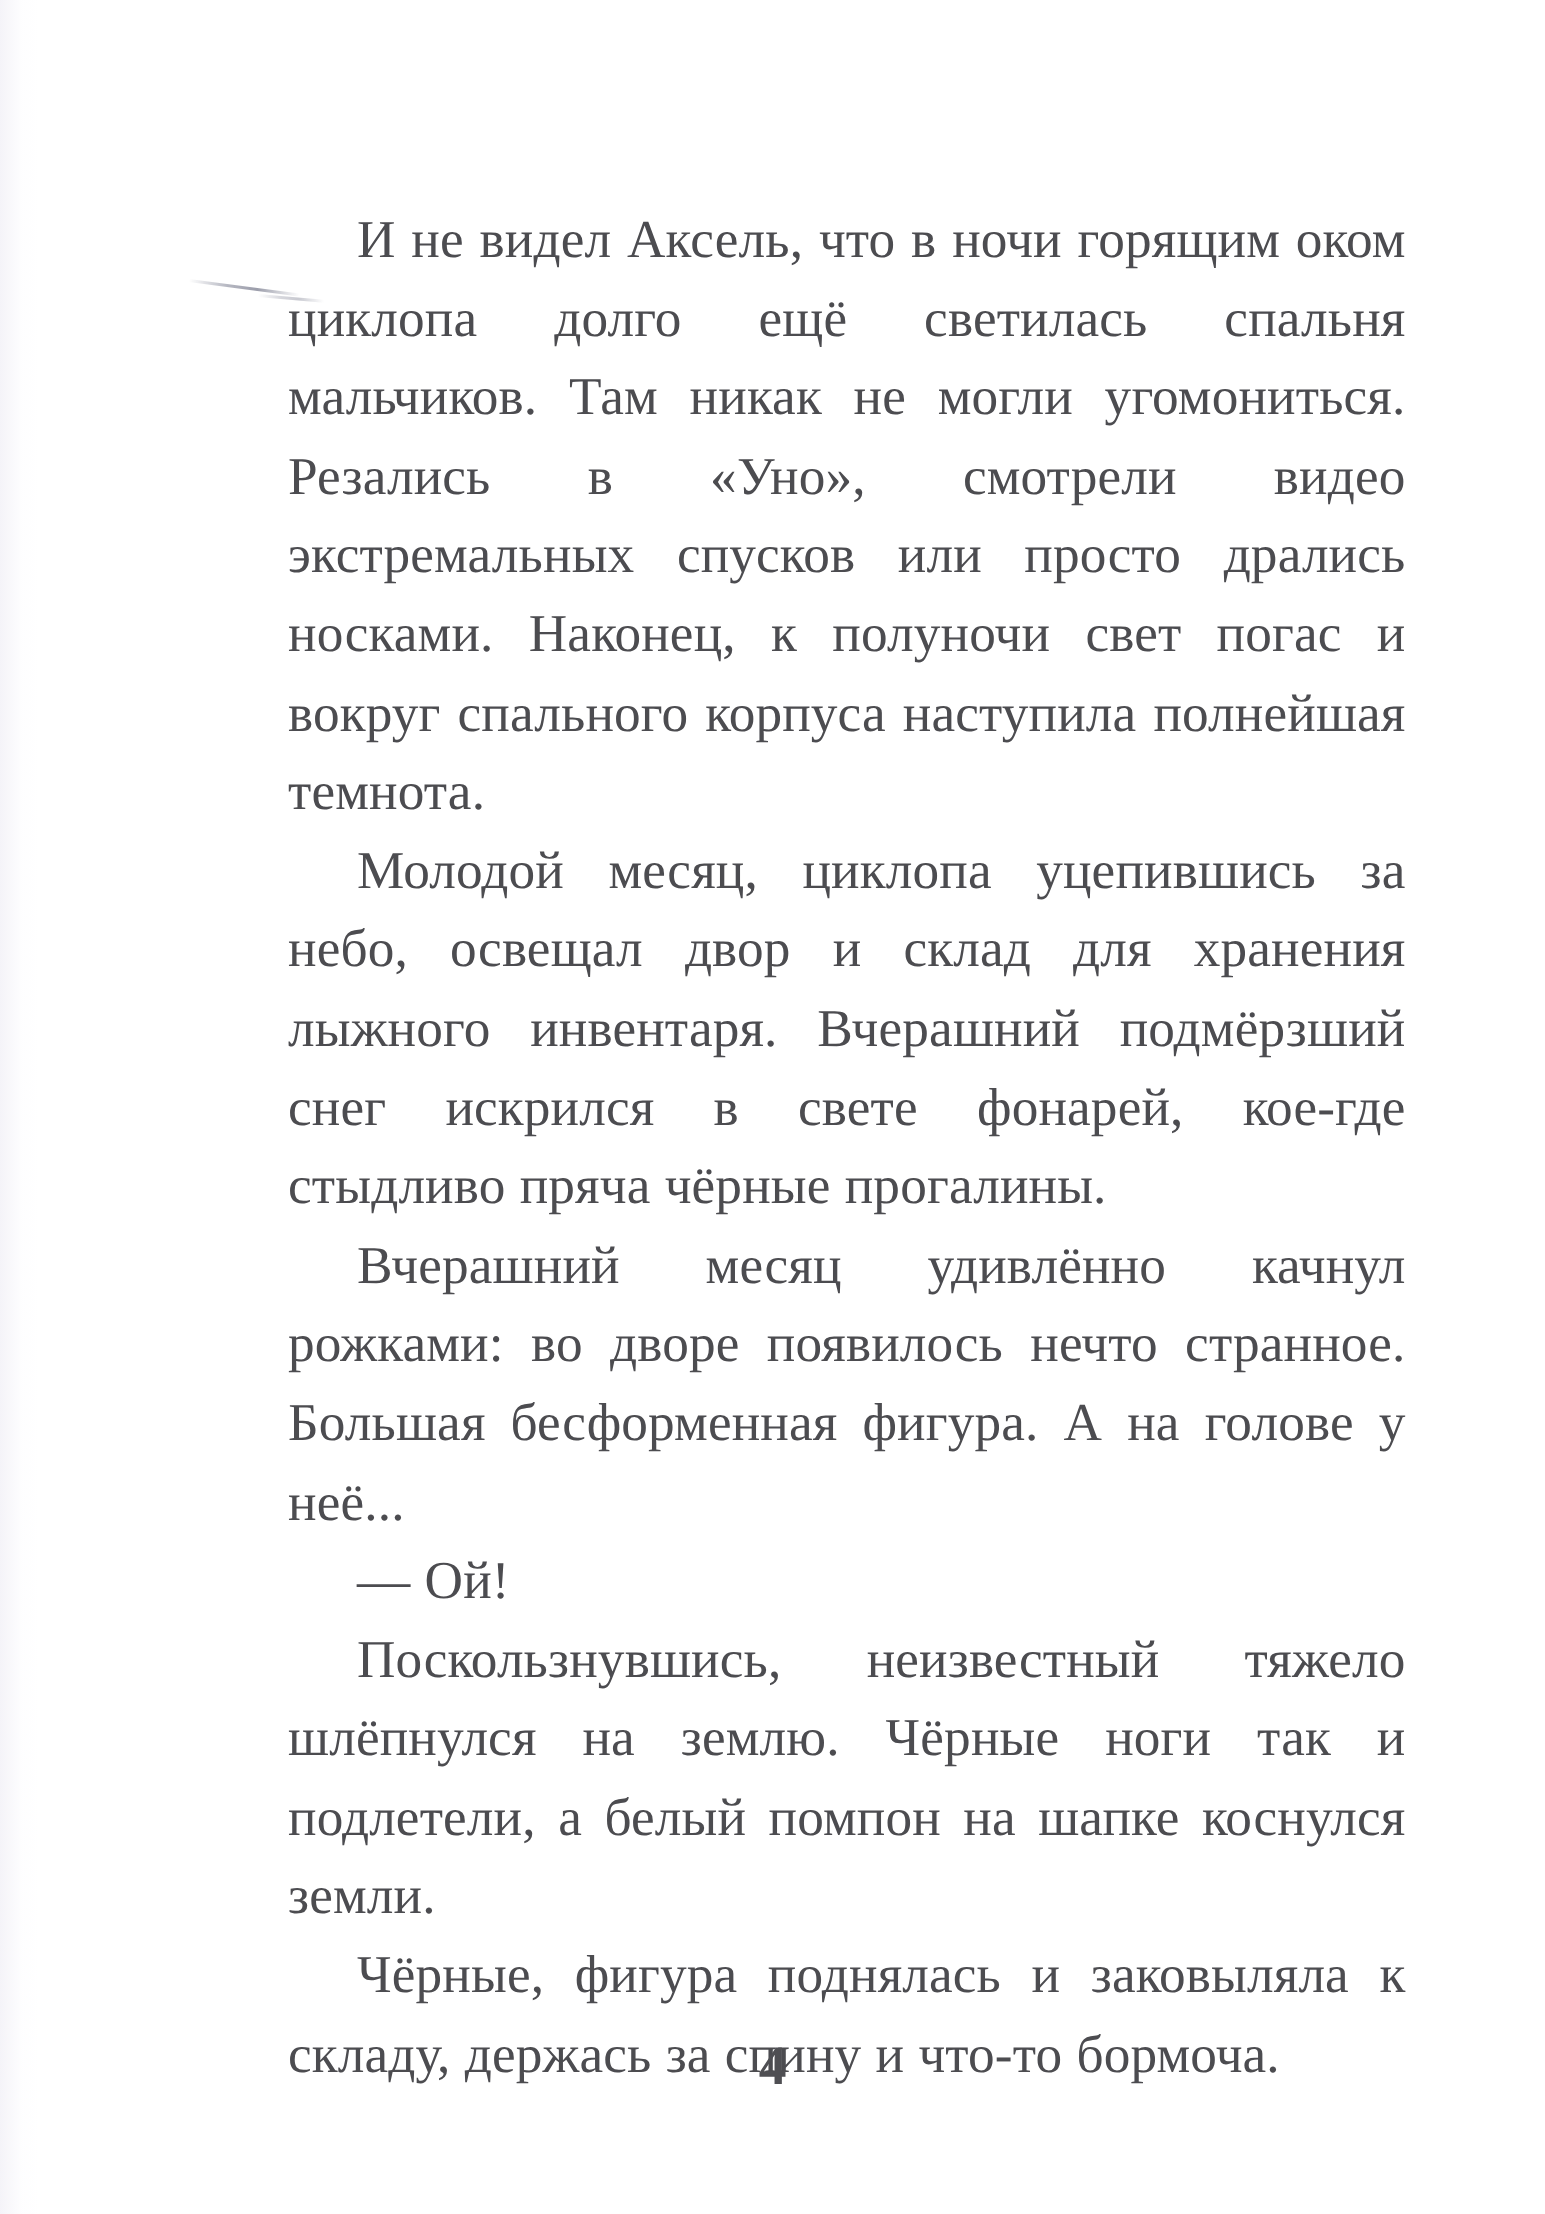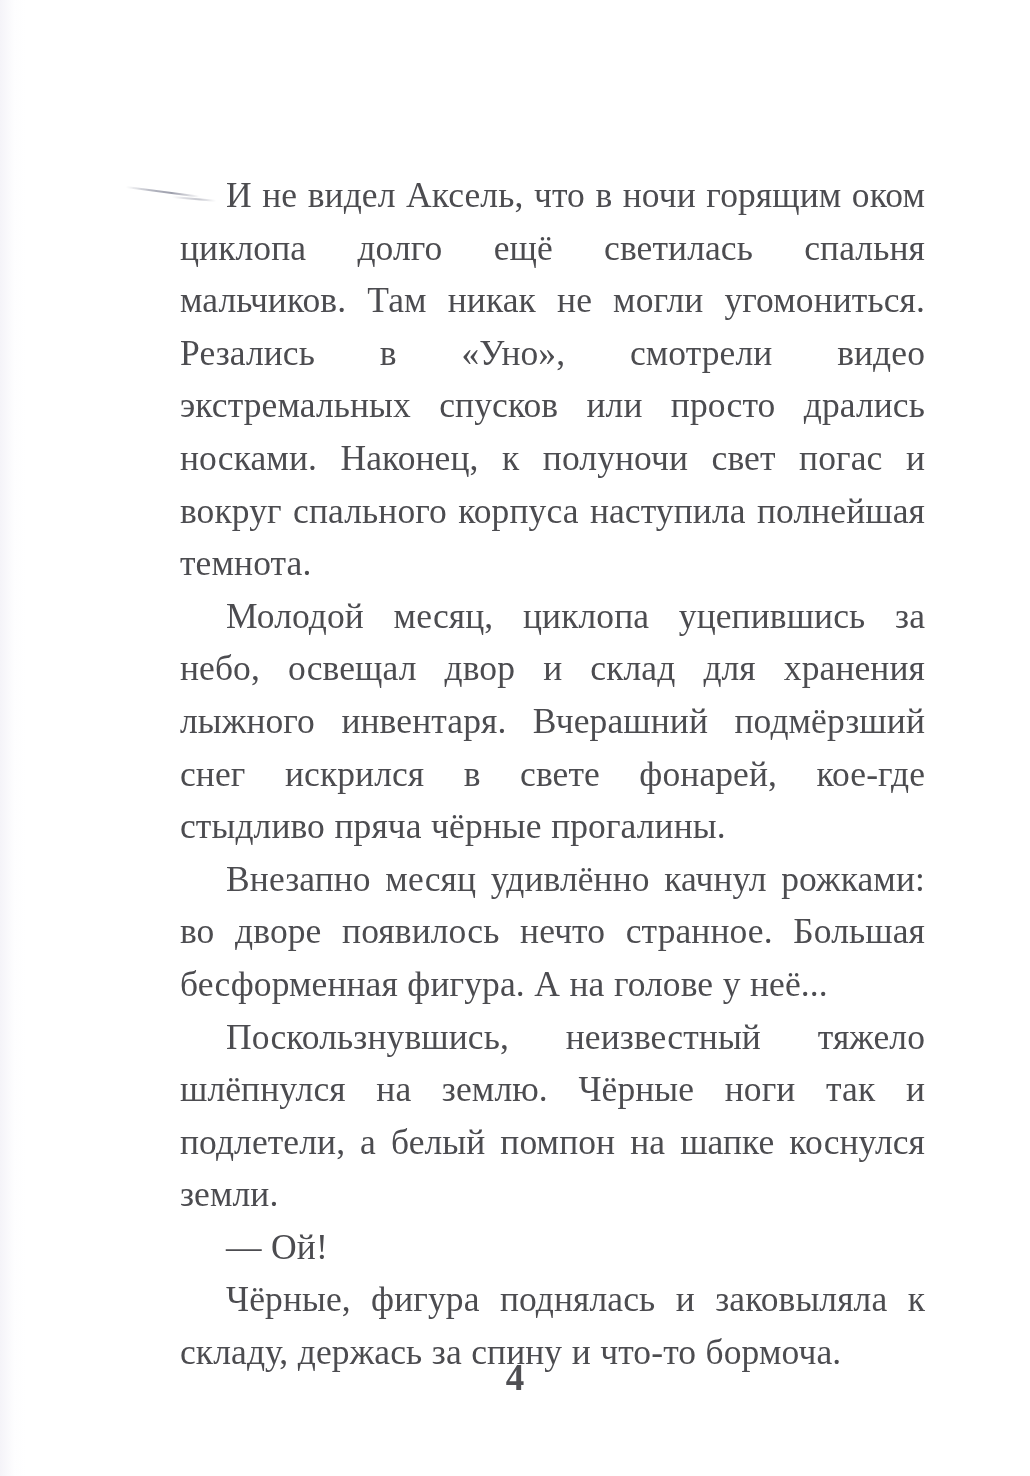--- a/index.html
+++ b/index.html
@@ -54,24 +54,23 @@
     height: 1476px;
     background: linear-gradient(90deg,
                 rgba(244,243,248,0.95) 0%,
                 rgba(252,252,254,0.5) 55%,
                 rgba(255,255,255,0) 100%);
     pointer-events: none;
   }
 
   .textblock {
     position: absolute;
-    left: 180px;
+    left: 192px;
     top: 133px;
     width: 745px;
-    margin-top: 36px;
   }
 
   p.para {
     margin: 0;
     padding: 0;
     text-align: justify;
     text-indent: 46px;
     font-size: 35.5px;
     line-height: 52.6px;
     color: #4c4c50;
@@ -103,21 +102,21 @@
 
 <div class="page">
 
   <div class="paper-edge"></div>
   <div class="scan-streak"></div>
   <div class="scan-streak b"></div>
 
   <div class="textblock">
     <p class="para">И не видел Аксель, что в ночи горящим оком циклопа долго ещё светилась спальня мальчиков. Там никак не могли угомониться. Резались в «Уно», смотрели видео экстремальных спусков или просто дрались носками. Наконец, к полуночи свет погас и вокруг спального корпуса наступила полнейшая темнота.</p>
     <p class="para">Молодой месяц, циклопа уцепившись за небо, освещал двор и склад для хранения лыжного инвентаря. Вчерашний подмёрзший снег искрился в свете фонарей, кое-где стыдливо пряча чёрные прогалины.</p>
-    <p class="para">Внезапно месяц удивлённо качнул рожками: во дворе появилось нечто странное. Большая бесформенная фигура. А на голове у неё...</p>
+    <p class="para">Вчерашний месяц удивлённо качнул рожками: во дворе появилось нечто странное. Большая бесформенная фигура. А на голове у неё...</p>
+    <p class="para dialogue">— Ой!</p>
     <p class="para">Поскользнувшись, неизвестный тяжело шлёпнулся на землю. Чёрные ноги так и подлетели, а белый помпон на шапке коснулся земли.</p>
-    <p class="para dialogue">— Ой!</p>
     <p class="para">Чёрные, фигура поднялась и заковыляла к складу, держась за спину и что-то бормоча.</p>
   </div>
 
   <div class="folio">4</div>
 
 </div>
 
 </body></html>

